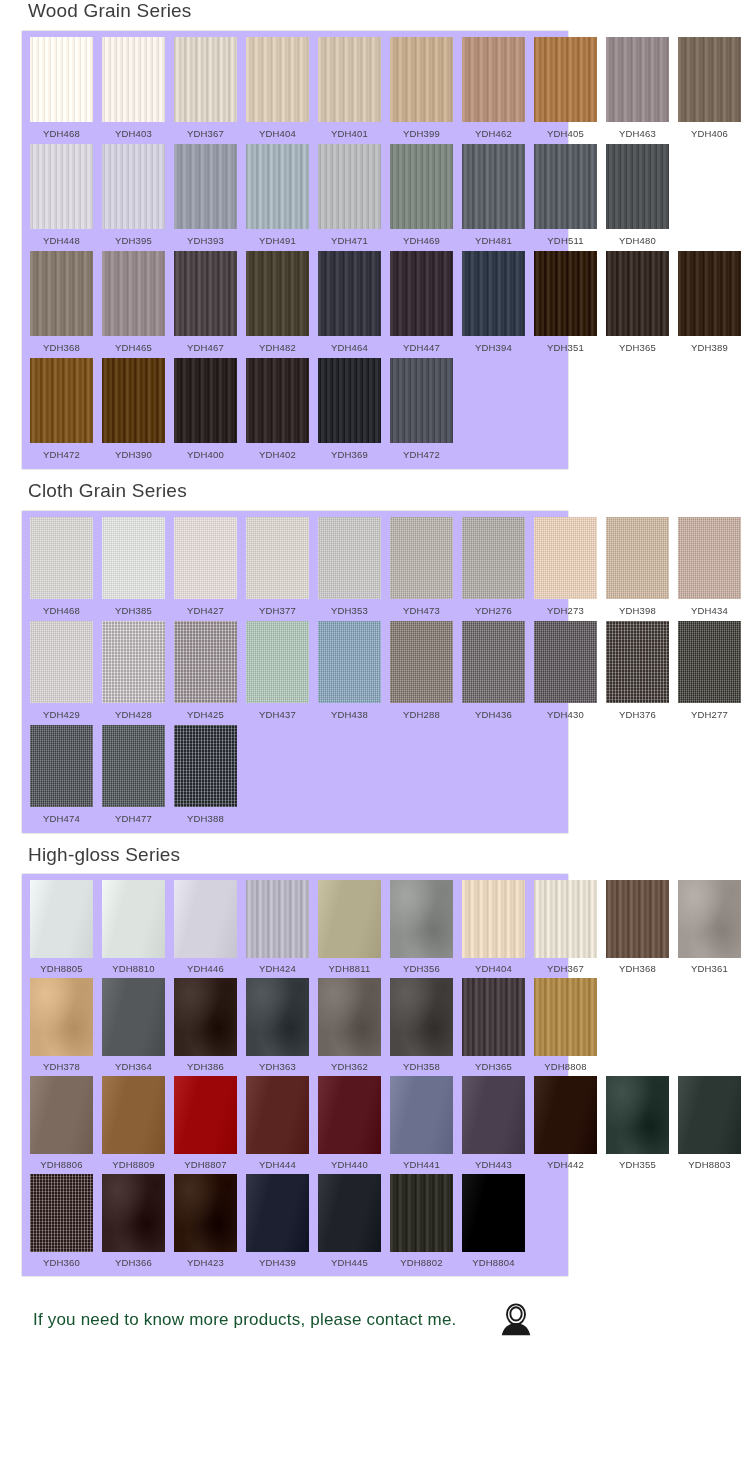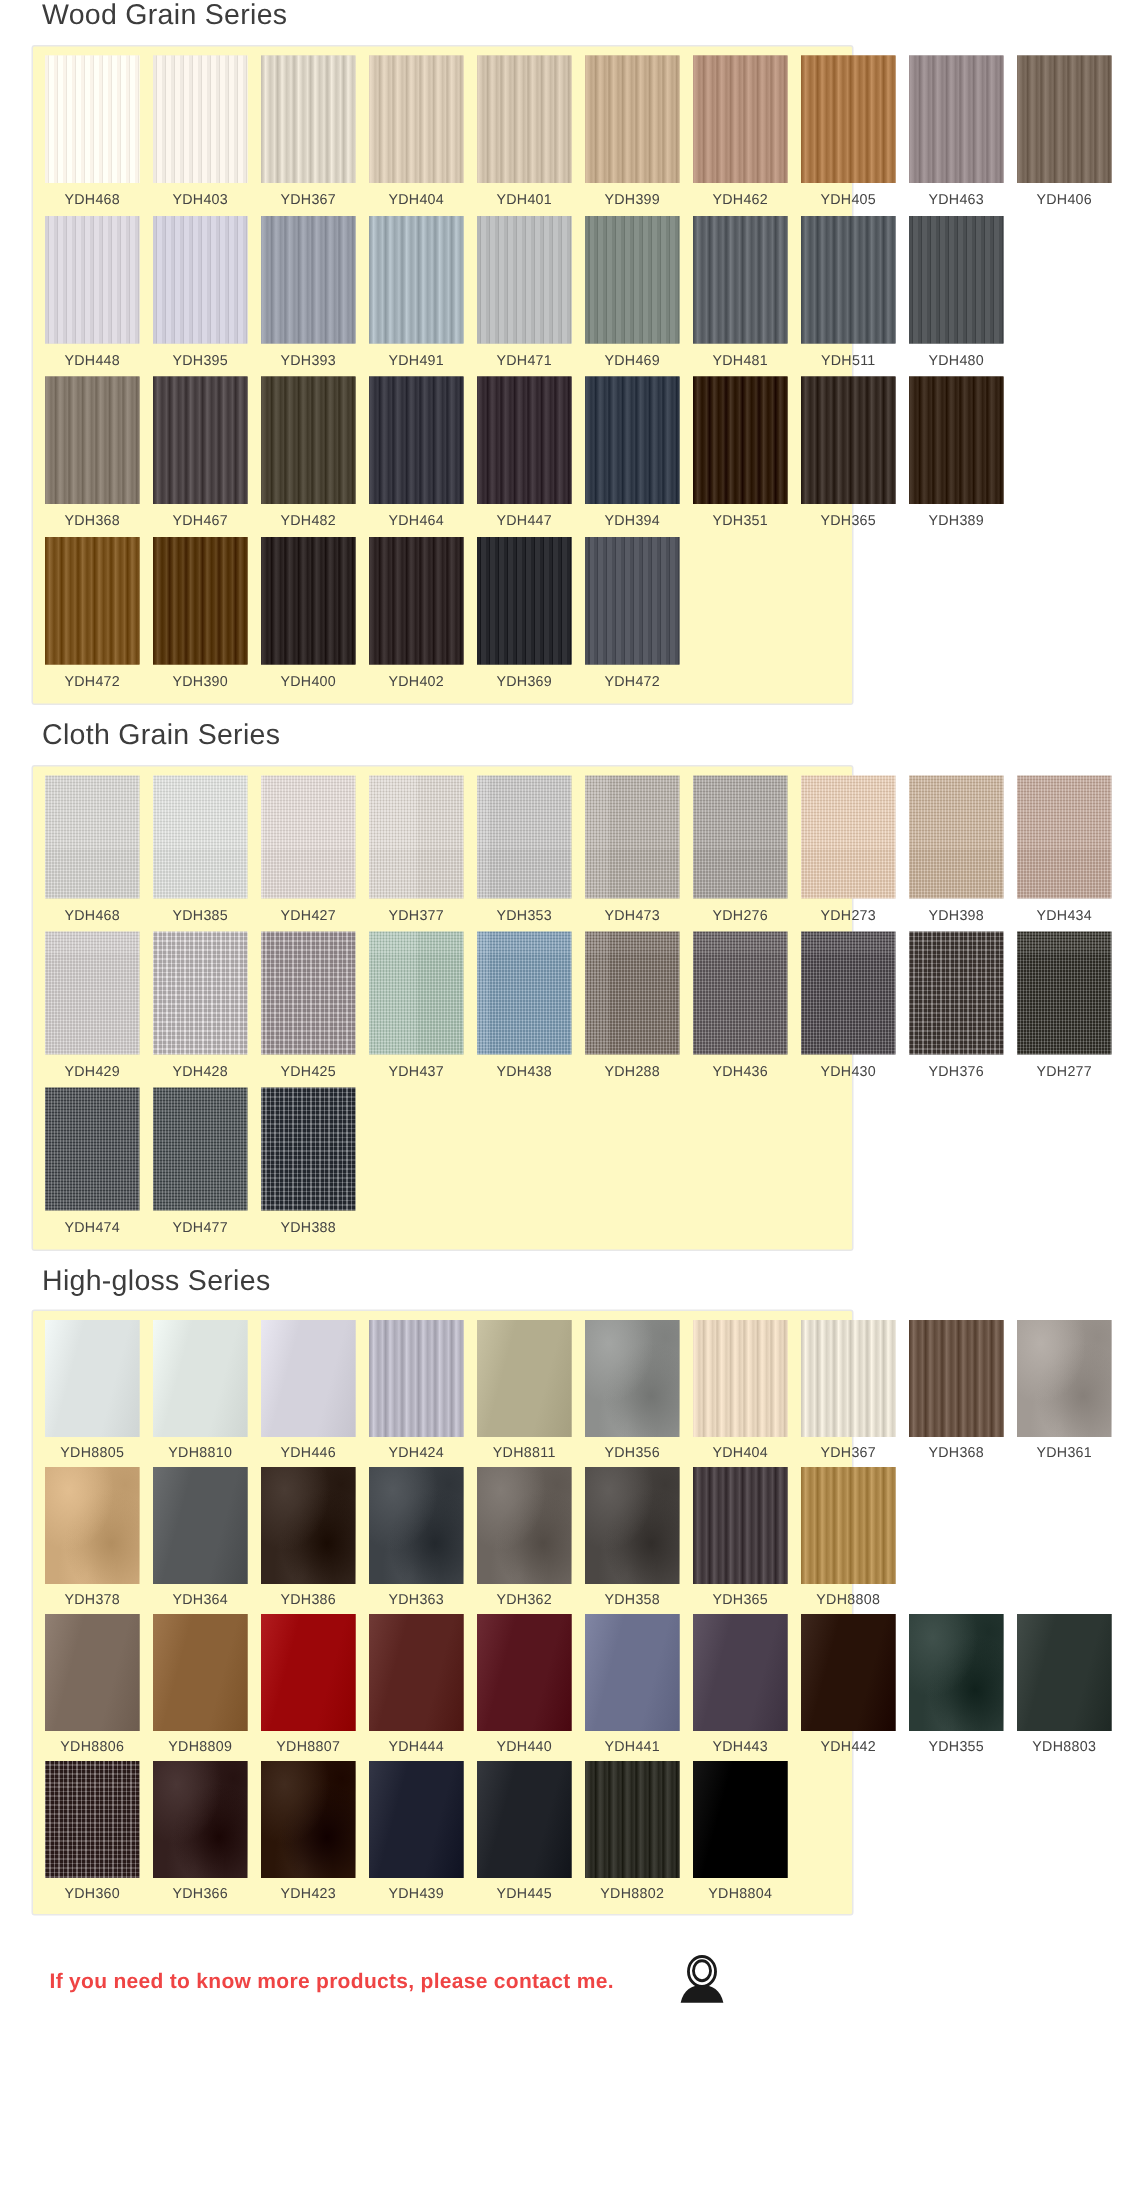--- a/index.html
+++ b/index.html
@@ -29,21 +29,21 @@
     line-height: 1.2;
   }
   .section {
     margin-bottom: 10px;
   }
   .panel {
     border: 1px solid #e8e8e8;
     border-radius: 2px;
     margin: 0 27px 0 21px;
     padding: 6px 0 4px 0;
-    background: #fef9c3;
+    background: #c4b5fd;
     box-sizing: border-box;
   }
   .swatch-row {
     display: flex;
     flex-direction: row;
     justify-content: flex-start;
     padding: 0 0 0 0;
     margin: 0;
   }
   .swatch-cell {
@@ -74,23 +74,23 @@
   .gloss .swatch-label { padding: 5px 0 4px 0; }
   .cloth .swatch-tile { height: 82px; }
 
   .footer {
     margin: 24px 27px 0 33px;
     display: flex;
     align-items: center;
     gap: 40px;
   }
   .footer-text {
-    font-size: 14px;
-    color: #ef4444;
-    font-weight: 700;
+    font-size: 17px;
+    color: #14532d;
+    font-weight: 400;
     letter-spacing: 0.2px;
   }
   .contact-icon {
     width: 38px;
     height: 38px;
     display: inline-block;
     flex: 0 0 auto;
   }
   .spacer-bottom { height: 60px; }
 </style>
@@ -179,20 +179,24 @@
             </div>
             <div class="swatch-cell">
               <div class="swatch-tile" style="background: repeating-linear-gradient(90deg, rgb(74, 78, 81) 0px, rgb(74, 78, 81) 2px, rgb(60, 64, 67) 2px, rgb(60, 64, 67) 3px, rgb(87, 91, 94) 3px, rgb(87, 91, 94) 6px), rgb(74, 78, 81);"></div>
               <div class="swatch-label">YDH480</div>
             </div>
           </div>
           <div class="swatch-row">
             <div class="swatch-cell">
               <div class="swatch-tile" style="background: repeating-linear-gradient(90deg, rgb(138, 127, 114) 0px, rgb(151, 140, 127) 1px, rgb(138, 127, 114) 3px, rgb(124, 113, 100) 4px, rgb(138, 127, 114) 6px, rgb(112, 101, 88) 7px, rgb(138, 127, 114) 9px), rgb(138, 127, 114);"></div>
               <div class="swatch-label">YDH368</div>
+            </div>
+            <div class="swatch-cell">
+              <div class="swatch-tile" style="background: repeating-linear-gradient(90deg, rgb(154, 142, 145) 0px, rgb(167, 155, 158) 1px, rgb(154, 142, 145) 3px, rgb(140, 128, 131) 4px, rgb(154, 142, 145) 6px, rgb(128, 116, 119) 7px, rgb(154, 142, 145) 9px), rgb(154, 142, 145);"></div>
+              <div class="swatch-label">YDH465</div>
             </div>
             <div class="swatch-cell">
               <div class="swatch-tile" style="background: repeating-linear-gradient(90deg, rgb(52, 44, 46) 0px, rgb(78, 70, 72) 2px, rgb(100, 92, 94) 3px, rgb(78, 70, 72) 5px, rgb(64, 56, 58) 6px, rgb(78, 70, 72) 8px, rgb(91, 83, 85) 9px, rgb(52, 44, 46) 11px), rgb(78, 70, 72);"></div>
               <div class="swatch-label">YDH467</div>
             </div>
             <div class="swatch-cell">
               <div class="swatch-tile" style="background: repeating-linear-gradient(90deg, rgb(78, 71, 56) 0px, rgb(91, 84, 69) 1px, rgb(78, 71, 56) 3px, rgb(64, 57, 42) 4px, rgb(78, 71, 56) 6px, rgb(52, 45, 30) 7px, rgb(78, 71, 56) 9px), rgb(78, 71, 56);"></div>
               <div class="swatch-label">YDH482</div>
             </div>
             <div class="swatch-cell">

